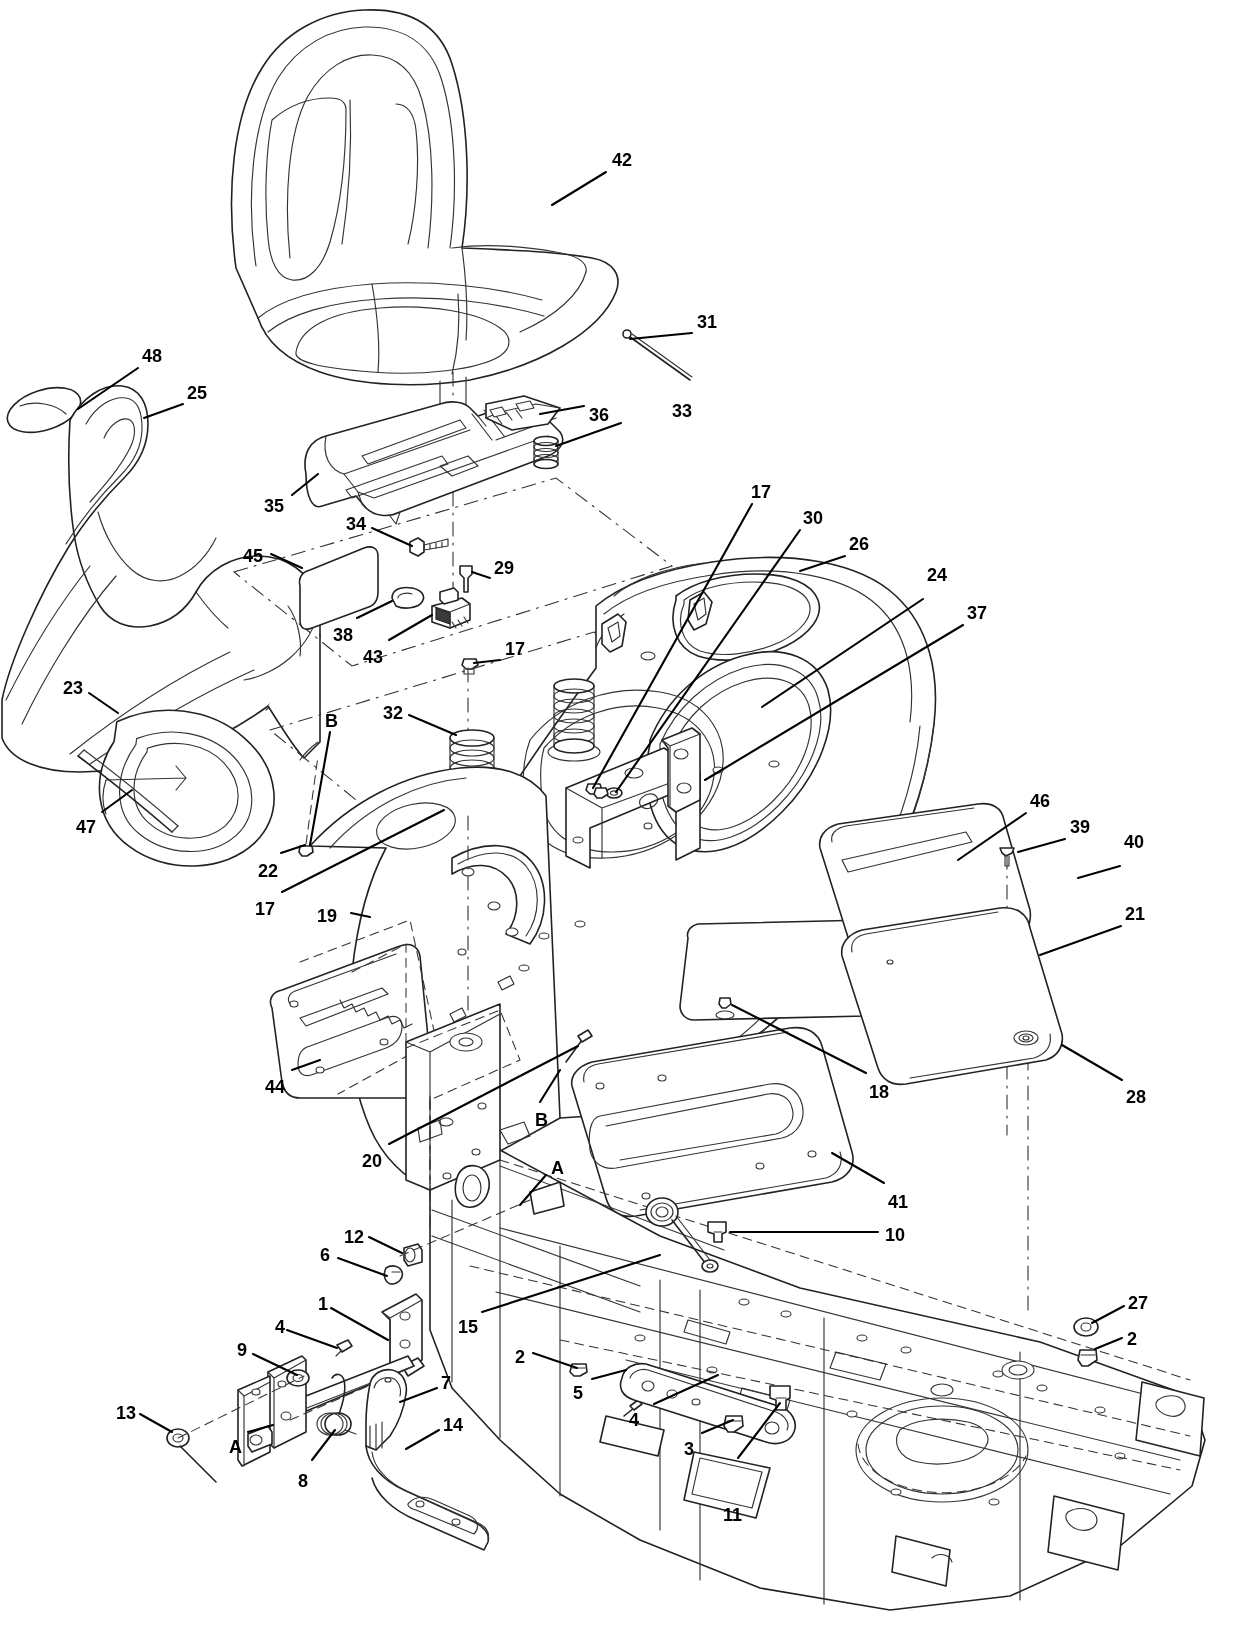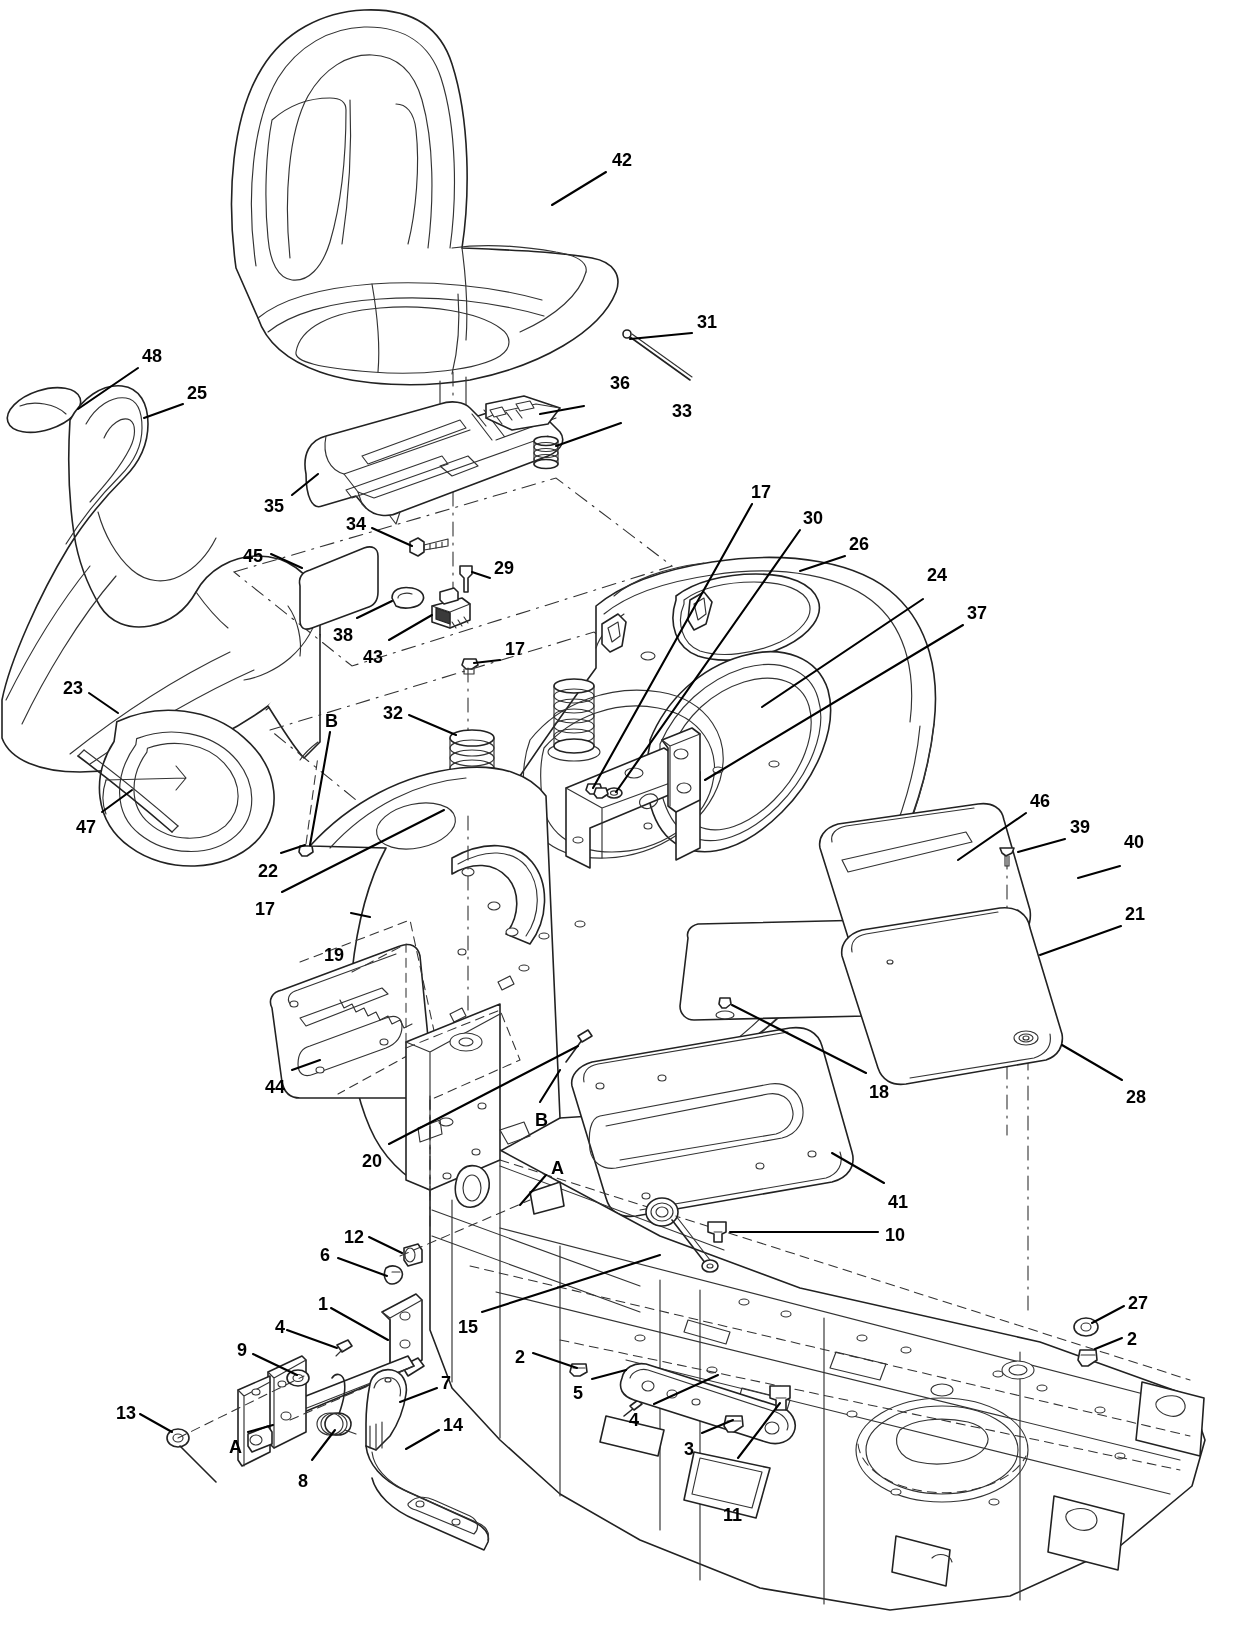--- a/index.html
+++ b/index.html
@@ -665,36 +665,36 @@
     <path class="lead" d="M540 1102 L560 1070"></path>
     <path class="lead" d="M546 1175 L520 1205"></path>
   </g>
 </svg>
 
 <div id="labels">
       <div class="callout" style="left: 612px; top: 151px;">42</div>
       <div class="callout" style="left: 697px; top: 313px;">31</div>
       <div class="callout" style="left: 142px; top: 347px;">48</div>
       <div class="callout" style="left: 187px; top: 384px;">25</div>
-      <div class="callout" style="left: 589px; top: 374px; margin-left: 21px;">36</div>
+      <div class="callout" style="left: 589px; top: 406px;">36</div>
       <div class="callout" style="left: 627px; top: 402px; margin-left: 45px;">33</div>
       <div class="callout" style="left: 264px; top: 497px;">35</div>
       <div class="callout" style="left: 346px; top: 515px;">34</div>
       <div class="callout" style="left: 243px; top: 547px;">45</div>
       <div class="callout" style="left: 494px; top: 559px;">29</div>
       <div class="callout" style="left: 333px; top: 626px;">38</div>
       <div class="callout" style="left: 363px; top: 648px;">43</div>
       <div class="callout" style="left: 505px; top: 640px;">17</div>
       <div class="callout" style="left: 383px; top: 704px;">32</div>
       <div class="callout" style="left: 325px; top: 712px;">B</div>
       <div class="callout" style="left: 63px; top: 679px;">23</div>
       <div class="callout" style="left: 76px; top: 818px;">47</div>
       <div class="callout" style="left: 258px; top: 862px;">22</div>
       <div class="callout" style="left: 255px; top: 900px;">17</div>
-      <div class="callout" style="left: 324px; top: 907px; margin-top: 39px;">19</div>
+      <div class="callout" style="left: 317px; top: 907px;">19</div>
       <div class="callout" style="left: 265px; top: 1078px;">44</div>
       <div class="callout" style="left: 362px; top: 1152px;">20</div>
       <div class="callout" style="left: 535px; top: 1111px;">B</div>
       <div class="callout" style="left: 551px; top: 1159px;">A</div>
       <div class="callout" style="left: 751px; top: 483px;">17</div>
       <div class="callout" style="left: 803px; top: 509px;">30</div>
       <div class="callout" style="left: 849px; top: 535px;">26</div>
       <div class="callout" style="left: 927px; top: 566px;">24</div>
       <div class="callout" style="left: 967px; top: 604px;">37</div>
       <div class="callout" style="left: 1030px; top: 792px;">46</div>

